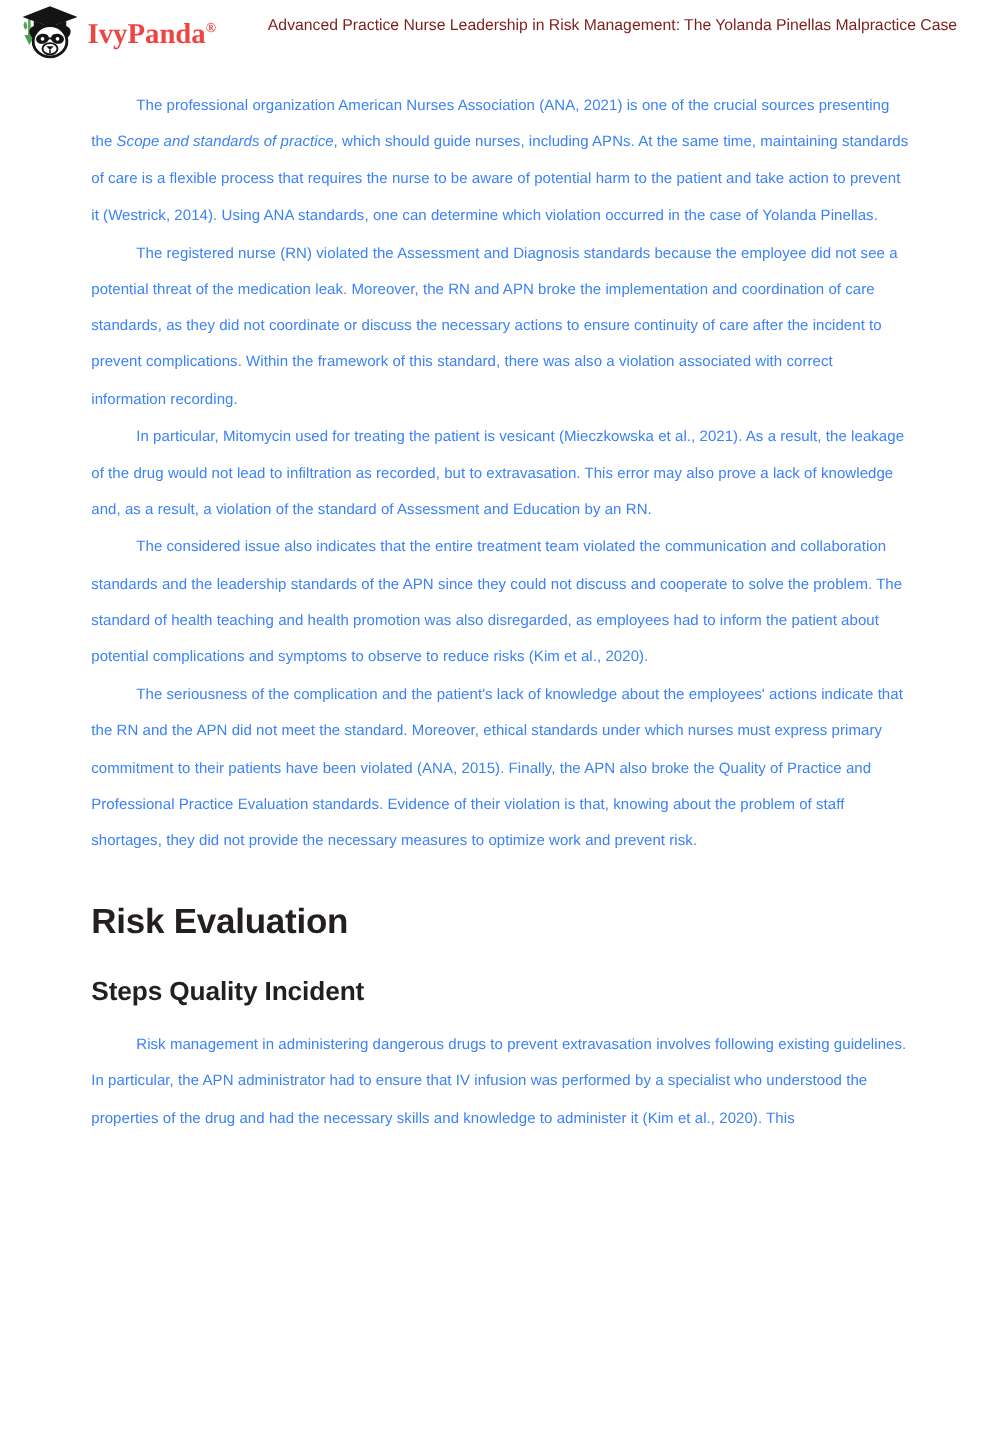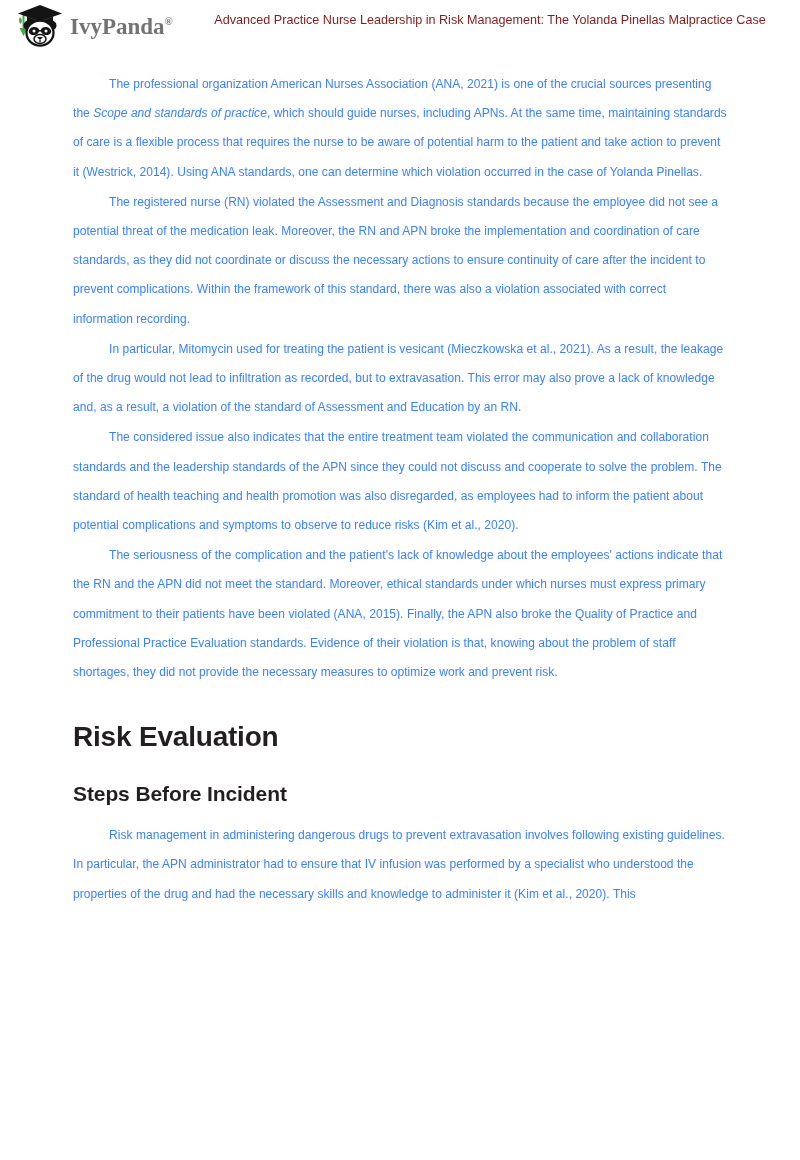--- a/index.html
+++ b/index.html
@@ -38,21 +38,21 @@
   }
   .brand-mark {
     width: 48px;
     height: 44px;
     display: block;
   }
   .brand-text {
     font-family: "Liberation Serif", serif;
     font-weight: bold;
     font-size: 23px;
-    color: #737373;
+    color: #ef4444;
     letter-spacing: 0px;
     line-height: 1;
     white-space: nowrap;
     position: relative;
     top: 1px;
   }
   .brand-text .reg {
     font-size: 11px;
     vertical-align: super;
     font-weight: bold;
@@ -182,21 +182,21 @@
     <p class="para">
       <span>The considered issue also indicates that the entire treatment team violated the communication and collaboration standards and the leadership standards of the APN since they could not discuss and cooperate to solve the problem. The standard of health teaching and health promotion was also disregarded, as employees had to inform the patient about potential complications and symptoms to observe to reduce risks (Kim et al., 2020).</span>
     </p>
 
     <p class="para">
       <span>The seriousness of the complication and the patient's lack of knowledge about the employees' actions indicate that the RN and the APN did not meet the standard. Moreover, ethical standards under which nurses must express primary commitment to their patients have been violated (ANA, 2015). Finally, the APN also broke the Quality of Practice and Professional Practice Evaluation standards. Evidence of their violation is that, knowing about the problem of staff shortages, they did not provide the necessary measures to optimize work and prevent risk.</span>
     </p>
 
     <h1 class="sec">Risk Evaluation</h1>
 
-    <h2 class="sub">Steps Before Incident</h2>
+    <h2 class="sub">Steps Quality Incident</h2>
 
     <p class="para">
       <span>Risk management in administering dangerous drugs to prevent extravasation involves following existing guidelines. In particular, the APN administrator had to ensure that IV infusion was performed by a specialist who understood the properties of the drug and had the necessary skills and knowledge to administer it (Kim et al., 2020). This</span>
     </p>
 
   </div>
 
 
 </div>
 

